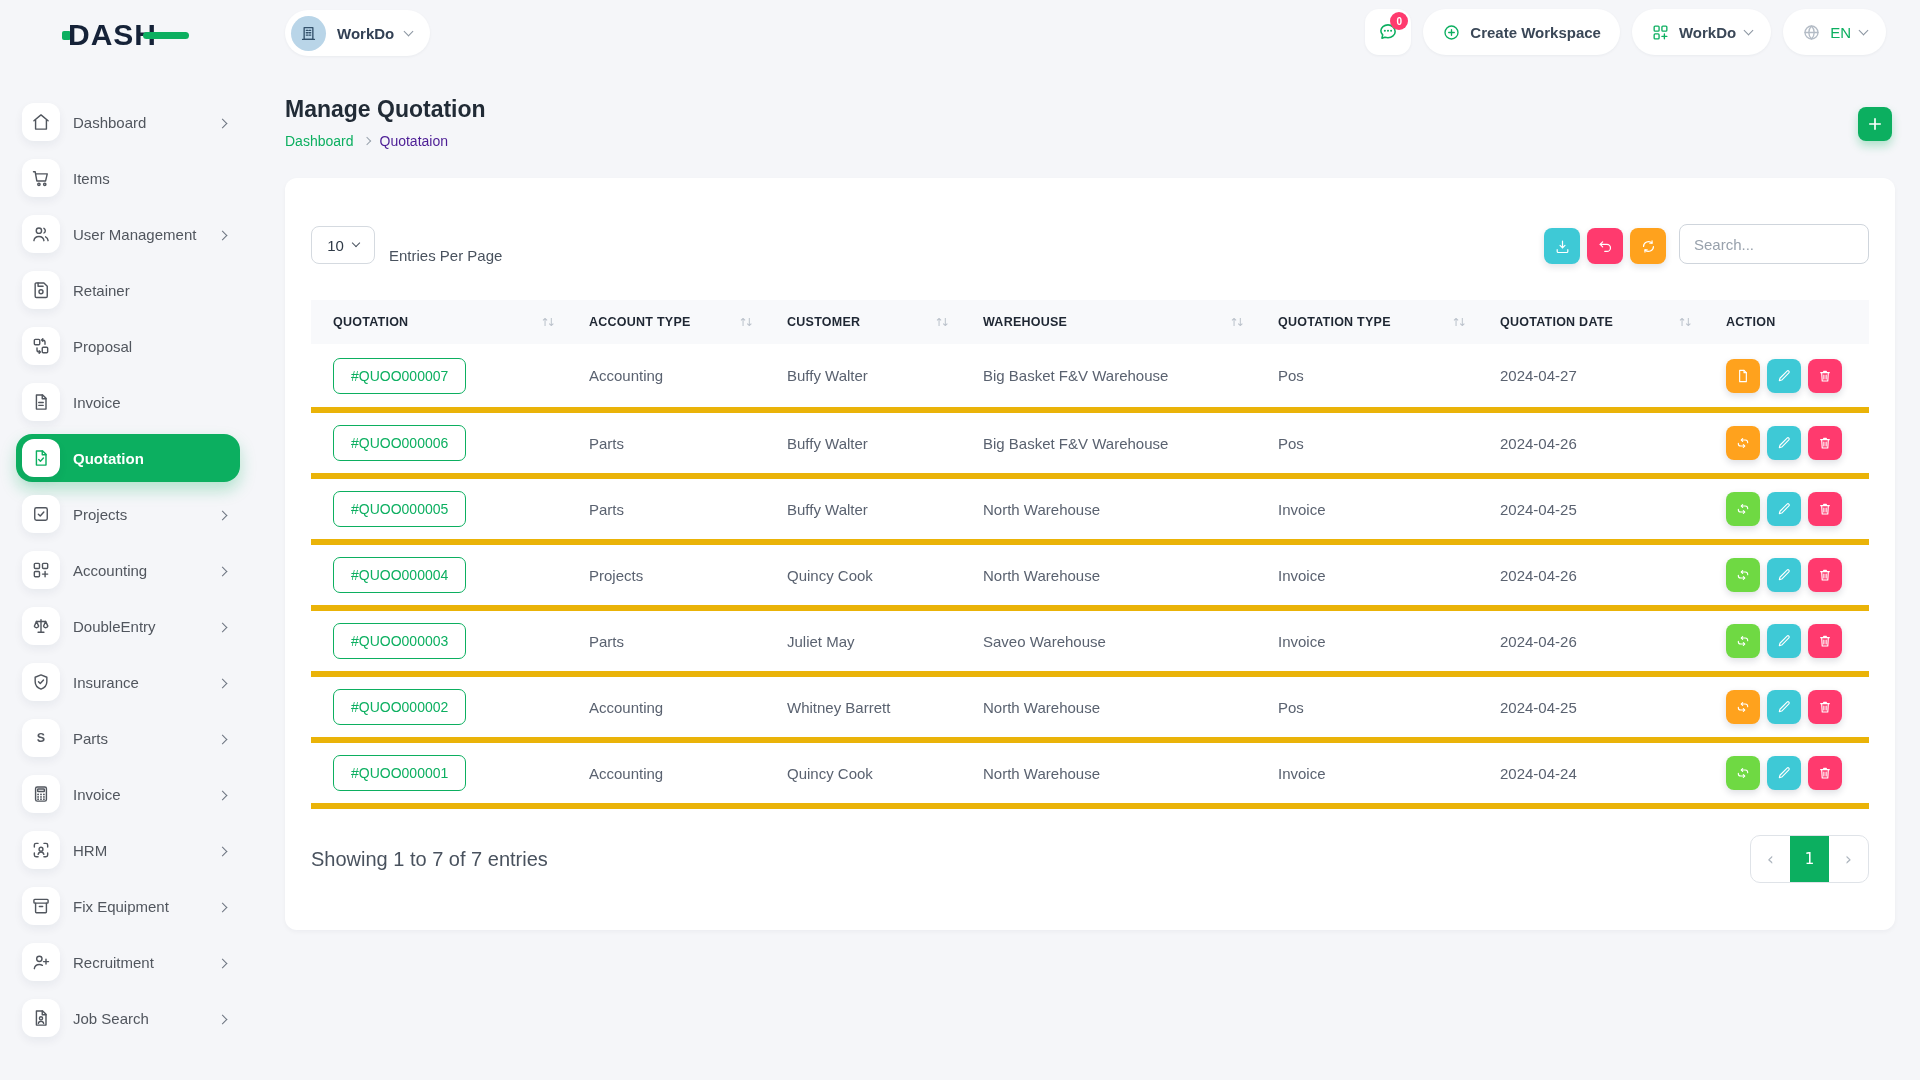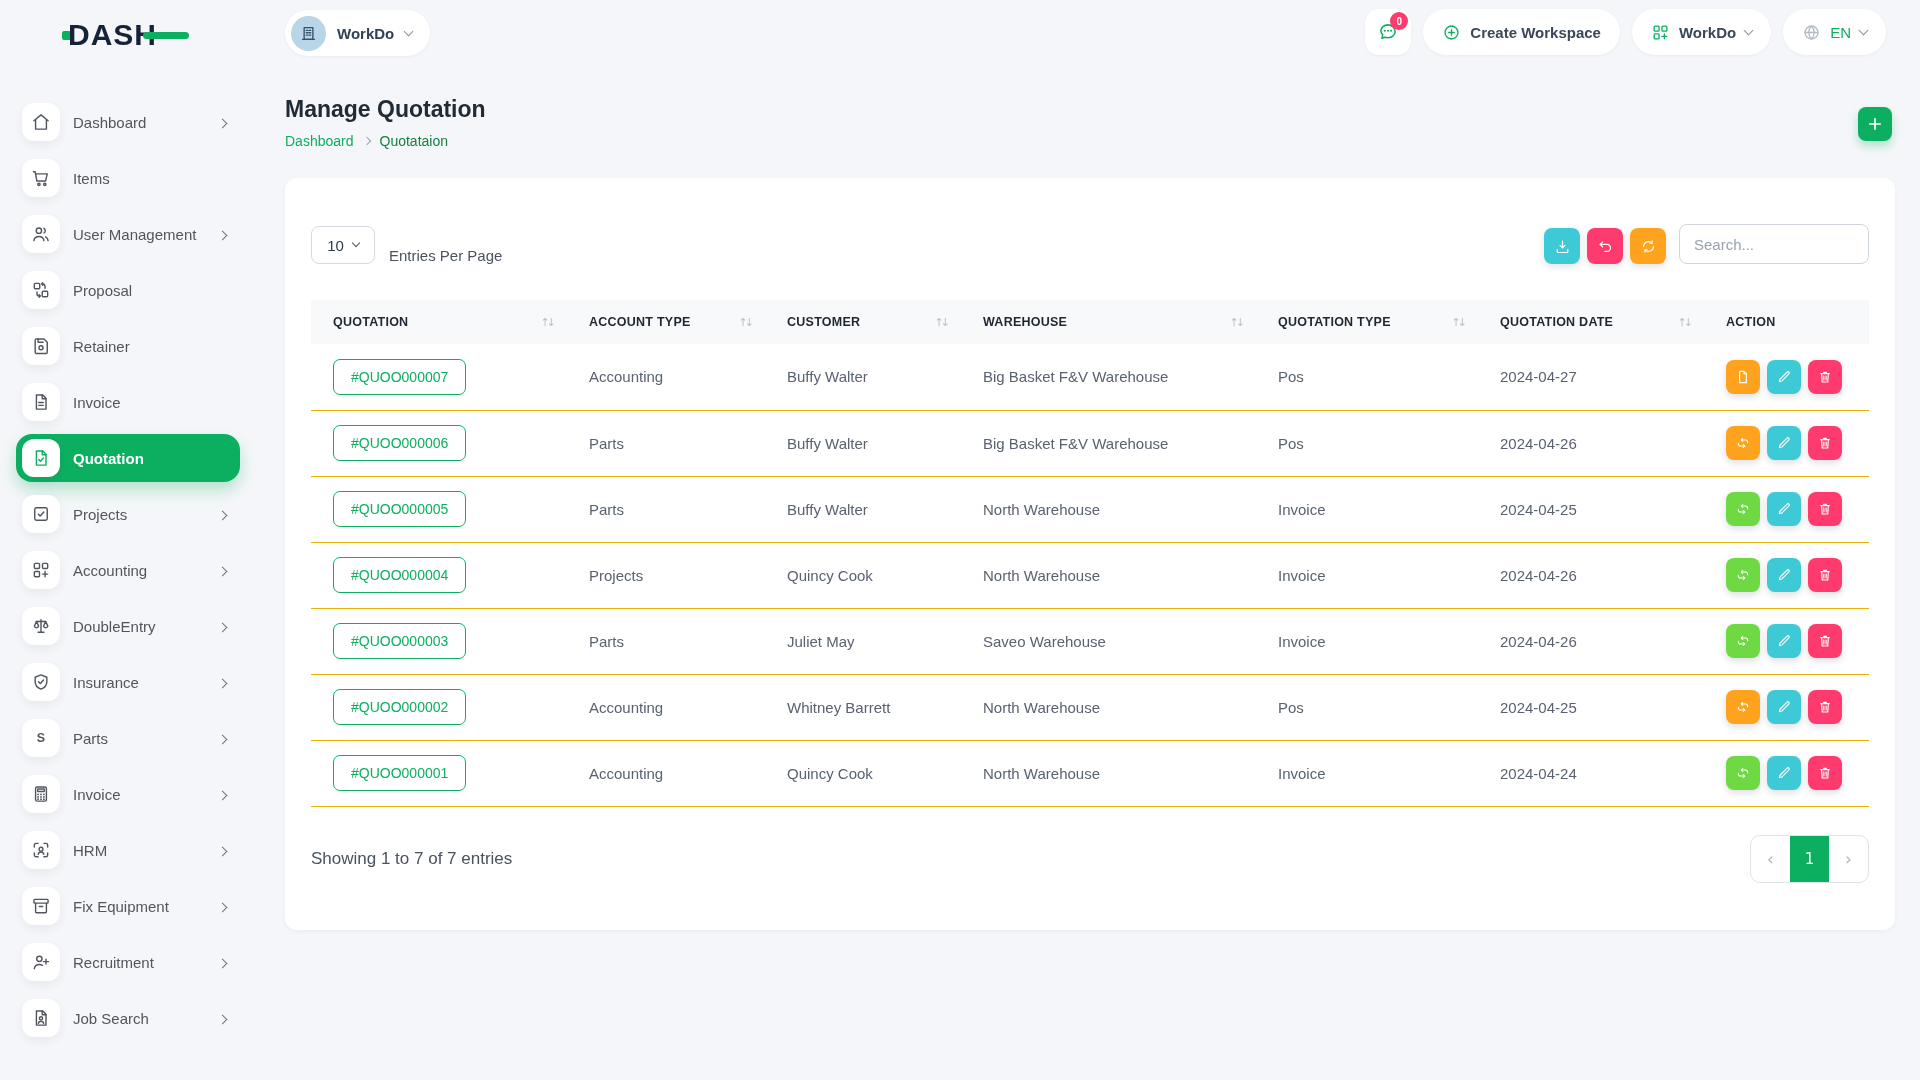--- a/index.html
+++ b/index.html
@@ -53,21 +53,21 @@
   .pill-btn .green{color:#0CAF60}
   .pill-btn .gray{color:#b4bcc6}
   .pill-btn .chev{color:#8b95a1}
   .lang-label{color:#0CAF60;font-weight:400}
 
   
   .page-title{position:absolute;left:285px;top:96px;font-size:23px;font-weight:700;color:#212b36}
   .breadcrumb{position:absolute;left:285px;top:133px;display:flex;align-items:center;gap:10px;font-size:14px}
   .bc-link{color:#0CAF60;cursor:pointer}
   .bc-sep{color:#9aa3ad}
-  .bc-cur{color:#15803d}
+  .bc-cur{color:#4c1d95}
   .add-btn{position:absolute;left:1858px;top:107px;width:34px;height:34px;border-radius:8px;background:#0CAF60;
     color:#fff;display:flex;align-items:center;justify-content:center;cursor:pointer;border:none;
     box-shadow:0 5px 10px rgba(12,175,96,.3)}
   .add-btn svg{width:18px;height:18px}
 
   
   .card{position:absolute;left:285px;top:178px;width:1610px;height:752px;background:#fff;border-radius:12px;
     box-shadow:0 2px 5px rgba(20,30,60,.04)}
   .card-toolbar{position:absolute;left:26px;right:26px;top:46px;height:40px;display:flex;align-items:flex-end}
   .select{width:64px;height:38px;border:1px solid #d5dae0;border-radius:8px;background:#fff;cursor:pointer;
@@ -85,34 +85,34 @@
 
   
   .tbl{position:absolute;left:26px;right:26px;top:122px}
   table{width:100%;border-collapse:collapse;table-layout:fixed}
   thead tr{background:#f8f9fb;height:44px}
   th{text-align:left;font-size:12.5px;font-weight:700;color:#1f2733;letter-spacing:.02em}
   .th-in{display:flex;align-items:center;justify-content:space-between;padding-right:36px}
   th.first .th-in{padding-left:22px}
   .sort{font-family:"DejaVu Sans",sans-serif;font-size:11px;color:#b9c0ca;letter-spacing:-3px;font-weight:400}
   .sort::after{content:"\2191\2193"}
-  tbody tr{height:66px;border-bottom:1px solid #eab308}
+  tbody tr{height:66px;border-bottom:6px solid #eab308}
   td{font-size:15px;color:#5a6270}
   td:first-child{padding-left:22px}
   .q-pill{display:inline-block;border:1px solid #0CAF60;color:#0CAF60;background:#fff;border-radius:7px;
     padding:9px 17px;font-size:14px;cursor:pointer}
   .act{display:flex;gap:7px}
   .act-btn{width:34px;height:34px;border-radius:8px;border:none;color:#fff;cursor:pointer;
     display:flex;align-items:center;justify-content:center;box-shadow:0 3px 7px rgba(20,30,60,.14)}
   .act-btn svg{width:16px;height:16px}
 
   
   .card-footer{position:absolute;left:26px;right:26px;top:658px;height:46px;
     display:flex;align-items:center;justify-content:space-between}
-  .showing{font-size:17px;color:#49525e}
+  .showing{font-size:20px;color:#49525e}
   .pager{display:flex;border:1px solid #dfe3e8;border-radius:10px;overflow:hidden;background:#fff}
   .pg{width:39px;height:46px;display:flex;align-items:center;justify-content:center;
     font-size:17px;color:#aeb6bf;cursor:pointer;font-family:"DejaVu Sans",sans-serif}
   .pg.cur{background:#0CAF60;color:#fff;font-size:15px}
 </style>
 </head>
 <body>
 
 <aside class="sidebar">
   <div class="logo">
@@ -149,37 +149,37 @@
             <path d="M15.5 5.2a3.2 3.2 0 010 5.6"></path>
             <path d="M17.5 15.4c1.8.8 2.8 2.3 3 4.6"></path>
           </svg>
         </span>
         <span class="nav-label">User Management</span>
         <span class="nav-chev"><i class="chev r"></i></span>
       </div>
       <div class="nav-item">
         <span class="icon-box">
           <svg viewBox="0 0 24 24" fill="none" stroke="currentColor" stroke-width="1.7" stroke-linecap="round" stroke-linejoin="round">
+            <path d="M6.5 3.5h9l4 4v12a1.5 1.5 0 01-1.5 1.5H6.5A1.5 1.5 0 015 19.5v-14A1.5 1.5 0 016.5 3.5z"></path>
+            <circle cx="12" cy="14" r="2.4"></circle>
+            <path d="M8.5 3.5V7.5h6"></path>
+          </svg>
+        </span>
+        <span class="nav-label">Retainer</span>
+      </div>
+      <div class="nav-item">
+        <span class="icon-box">
+          <svg viewBox="0 0 24 24" fill="none" stroke="currentColor" stroke-width="1.7" stroke-linecap="round" stroke-linejoin="round">
             <rect x="4" y="4" width="6.5" height="6.5" rx="1.2"></rect>
             <rect x="13.5" y="13.5" width="6.5" height="6.5" rx="1.2"></rect>
             <path d="M16.8 9.8V7.2a2.5 2.5 0 00-2.5-2.5h-1.6m0 0l1.5-1.5m-1.5 1.5l1.5 1.5"></path>
             <path d="M7.2 14.2v2.6a2.5 2.5 0 002.5 2.5h1.6m0 0l-1.5 1.5m1.5-1.5l-1.5-1.5"></path>
           </svg>
         </span>
         <span class="nav-label">Proposal</span>
-      </div>
-      <div class="nav-item">
-        <span class="icon-box">
-          <svg viewBox="0 0 24 24" fill="none" stroke="currentColor" stroke-width="1.7" stroke-linecap="round" stroke-linejoin="round">
-            <path d="M6.5 3.5h9l4 4v12a1.5 1.5 0 01-1.5 1.5H6.5A1.5 1.5 0 015 19.5v-14A1.5 1.5 0 016.5 3.5z"></path>
-            <circle cx="12" cy="14" r="2.4"></circle>
-            <path d="M8.5 3.5V7.5h6"></path>
-          </svg>
-        </span>
-        <span class="nav-label">Retainer</span>
       </div>
       <div class="nav-item">
         <span class="icon-box">
           <svg viewBox="0 0 24 24" fill="none" stroke="currentColor" stroke-width="1.7" stroke-linecap="round" stroke-linejoin="round">
             <path d="M6.5 3.5h7.5l4 4v13H6.5z"></path>
             <path d="M13.5 3.5V8h4.5"></path>
             <path d="M9.3 12.5h5.4M9.3 16h5.4"></path>
           </svg>
         </span>
         <span class="nav-label">Invoice</span>

